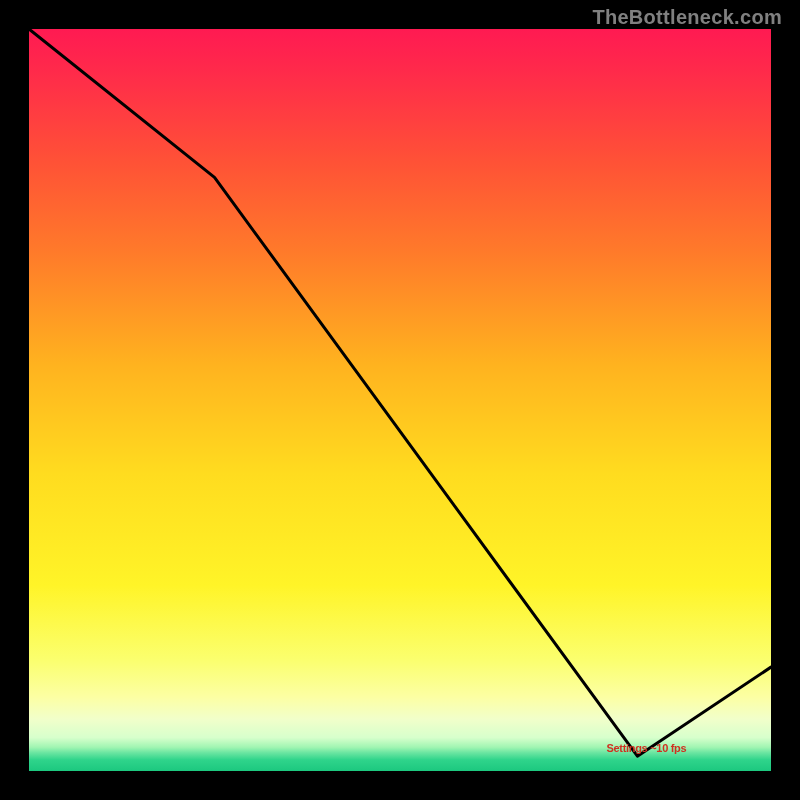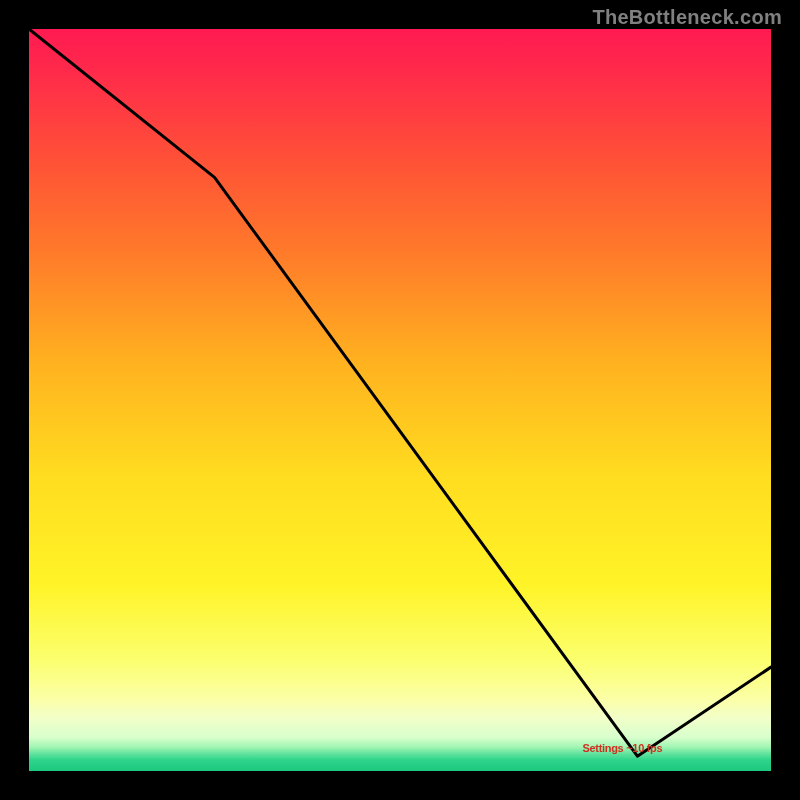--- a/index.html
+++ b/index.html
@@ -45,20 +45,21 @@
     inset: 0;
   }
   .minlabel {
     position: absolute;
     color: #d03020;
     font-size: 11px;
     font-weight: 700;
     letter-spacing: -0.3px;
     user-select: none;
     white-space: nowrap;
+    margin-left: 24px;
   }
 </style>
 </head>
 <body>
 
 <div class="wrap">
   <div class="watermark">TheBottleneck.com</div>
 
   <div class="plot-frame">
     <svg class="gradient" viewBox="0 0 742 742" preserveAspectRatio="none">

